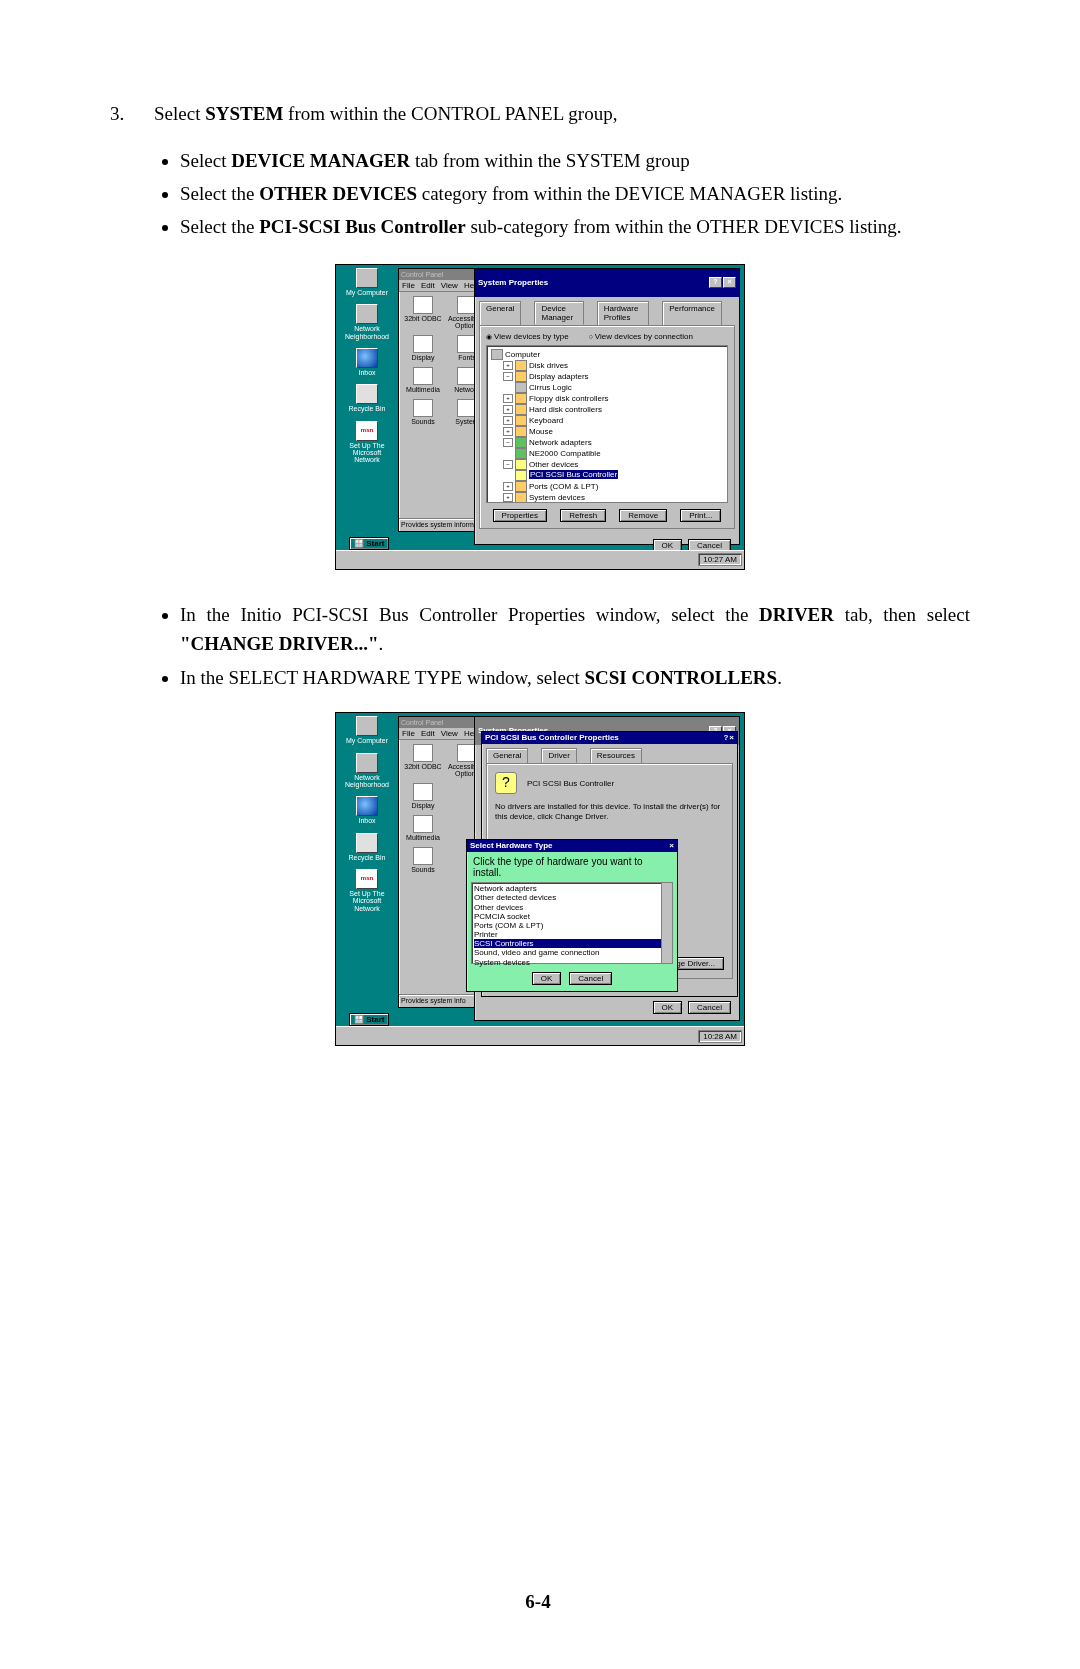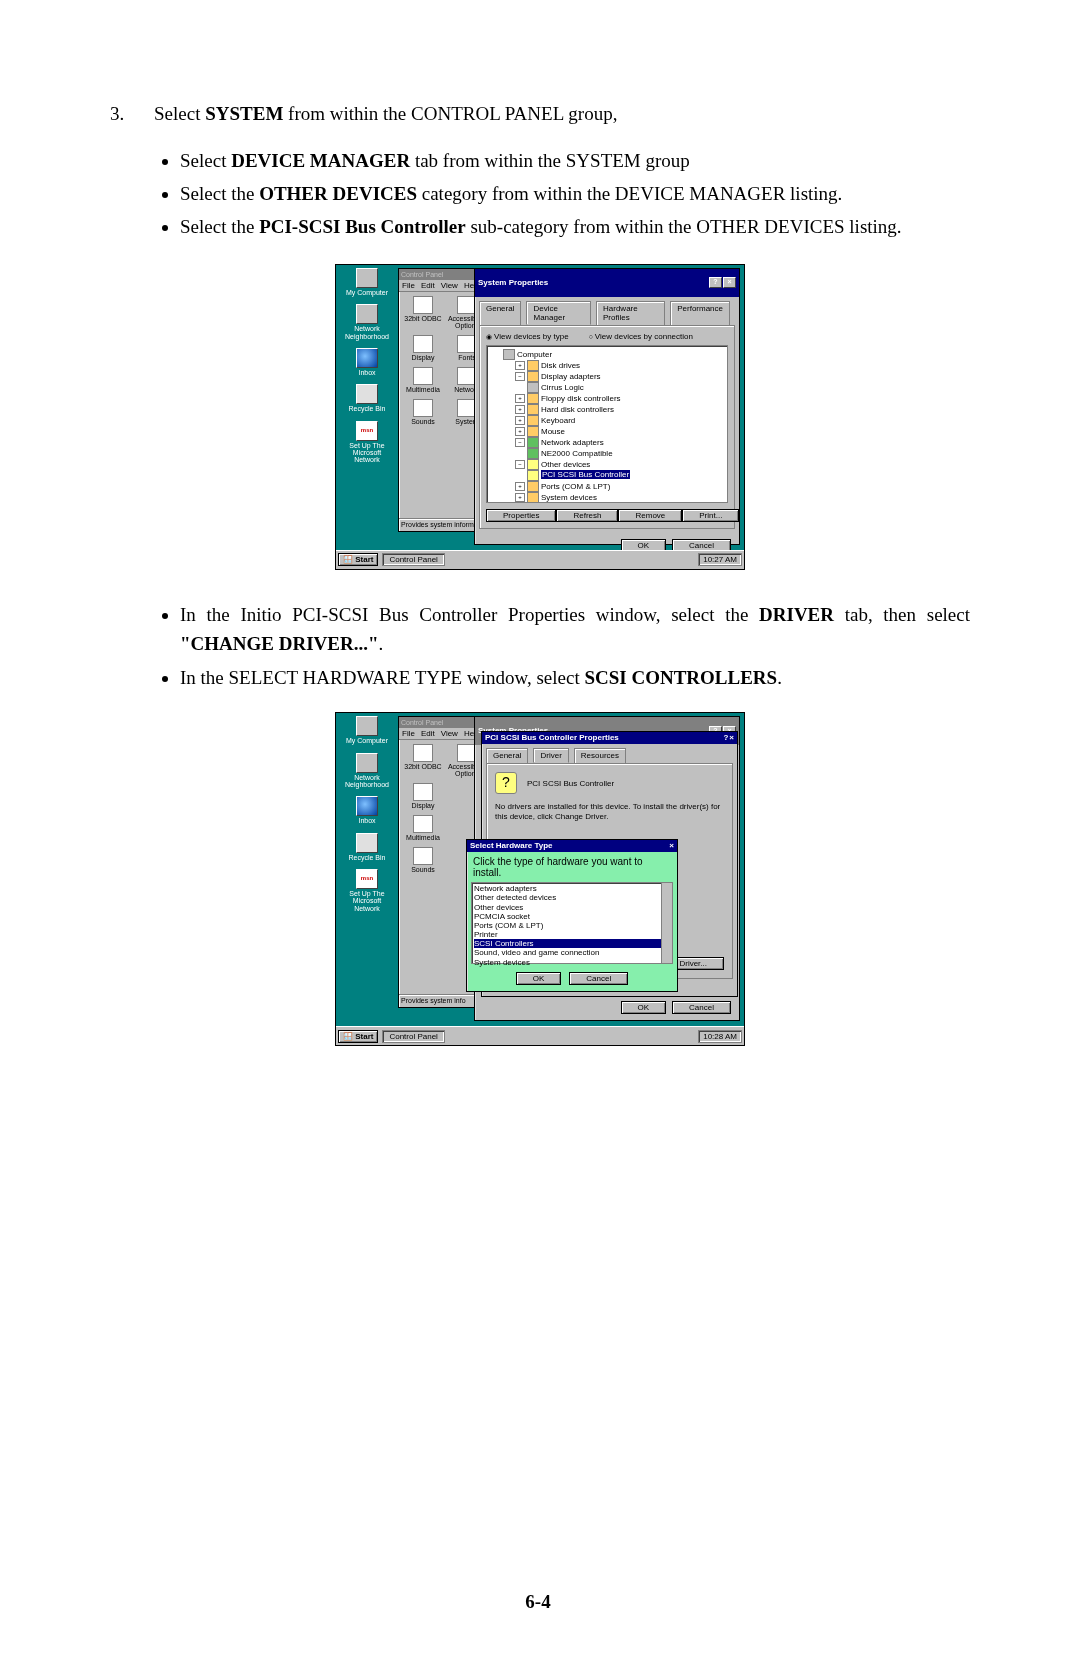--- a/index.html
+++ b/index.html
@@ -77,43 +77,43 @@
   .cpwin .cicon { width:44px; text-align:center; font-size:7px;}
   .cpwin .cicon .cb { width:18px; height:16px; margin:0 auto 1px auto; background:#fff; border:1px solid #808080;}
   .cpwin .status { position:absolute; bottom:0; left:0; right:0; height:12px; background:#c0c0c0; border-top:1px solid #808080; font-size:7px; padding:0 2px; line-height:12px; box-shadow: inset 1px 1px 0 #fff;}
 
   
   .sysdlg { position:absolute; left:138px; top:3px; right:4px; bottom:24px; background:#c0c0c0; border:1px solid #000; box-shadow: inset 1px 1px 0 #dfdfdf;}
   .sysdlg .tb { background:#000080; color:#fff; height:28px; font-size:8px; padding:0 3px; line-height:12px; font-weight:bold; display:flex; justify-content:space-between; align-items:center;}
   .sysdlg .tbtns { display:flex; gap:1px;}
   .sysdlg .tbtns .wb { width:11px; height:9px; background:#c0c0c0; border:1px solid #fff; border-right-color:#404040; border-bottom-color:#404040; font-size:7px; text-align:center; line-height:8px;}
   .tabs { display:flex; margin:4px 4px 0 4px; font-size:8px;}
-  .tab { padding:2px 6px; background:#c0c0c0; border:1px solid #808080; border-bottom:none; margin-right:5px; box-shadow: inset 1px 1px 0 #fff;}
+  .tab { padding:2px 6px; background:#c0c0c0; border:1px solid #808080; border-bottom:none; margin-right:13px; box-shadow: inset 1px 1px 0 #fff;}
   .tab.active { background:#c0c0c0; border-bottom:1px solid #c0c0c0; position:relative; z-index:2;}
   .tabbody { margin:0 4px 4px 4px; border:1px solid #808080; box-shadow: inset 1px 1px 0 #fff; background:#c0c0c0; padding:6px; position:relative;}
   .radios { font-size:8px; display:flex; gap:20px; margin-bottom:4px;}
   .radio::before { content:"◉ "; font-size:7px;}
   .radio.off::before { content:"○ ";}
-  .tree { background:#fff; border:1px solid #808080; box-shadow: inset 1px 1px 0 #404040; height:150px; padding:3px 16px; font-size:8px; overflow:hidden; line-height:1.25;}
+  .tree { background:#fff; border:1px solid #808080; box-shadow: inset 1px 1px 0 #404040; height:150px; padding:3px 4px; font-size:8px; overflow:hidden; line-height:1.25;}
   .tree .lv1 { margin-left:0;}
   .tree .lv2 { margin-left:12px;}
   .tree .lv3 { margin-left:24px;}
   .tree .sel { background:#000080; color:#fff; padding:0 1px;}
   .tree .pm { display:inline-block; width:8px; text-align:center; border:1px solid #808080; font-size:6px; line-height:7px; margin-right:2px; background:#fff;}
   .tree .ic { display:inline-block; width:10px; height:9px; background:#ffcc66; border:1px solid #808080; margin-right:2px; vertical-align:middle;}
   .tree .icq { background:#ffff80;}
   .tree .icg { background:#c0c0c0;}
   .tree .icn { background:#60c060;}
   .btnrow { display:flex; justify-content:space-around; margin-top:6px;}
-  .w95btn { font-size:8px; padding:1px 16px; background:#c0c0c0; border:1px solid #000; box-shadow: inset 1px 1px 0 #fff, inset -1px -1px 0 #808080;}
+  .w95btn { font-size:8px; padding:1px 8px; background:#c0c0c0; border:1px solid #000; box-shadow: inset 1px 1px 0 #fff, inset -1px -1px 0 #808080;}
   .okrow { display:flex; justify-content:flex-end; gap:6px; padding:6px 8px 0 0;}
 
   
   .taskbar { position:absolute; left:0; right:0; bottom:0; height:18px; background:#c0c0c0; border-top:1px solid #fff; display:flex; align-items:center; font-size:8px; padding:0 2px; justify-content:space-between;}
-  .taskbar .start { display:flex; align-items:center; gap:4px;}
+  .taskbar .start { display:flex; align-items:center; gap:20px;flex-direction:column;}
   .startbtn { padding:1px 4px; border:1px solid #000; box-shadow: inset 1px 1px 0 #fff, inset -1px -1px 0 #808080; font-weight:bold;}
   .taskbtn { padding:1px 6px; border:1px solid #808080; box-shadow: inset 1px 1px 0 #404040, inset -1px -1px 0 #fff; background:#c0c0c0;}
   .tray { padding:1px 4px; border:1px solid #808080; box-shadow: inset 1px 1px 0 #404040, inset -1px -1px 0 #fff;}
 
   
   .propdlg { position:absolute; left:145px; top:18px; right:6px; background:#c0c0c0; border:1px solid #000; box-shadow: inset 1px 1px 0 #dfdfdf; padding-bottom:6px;}
   .propdlg .body { margin:0 4px; border:1px solid #808080; box-shadow: inset 1px 1px 0 #fff; padding:8px; font-size:8px;}
   .propdlg .iconline { display:flex; align-items:center; gap:10px; margin-bottom:8px;}
   .propdlg .qicon { width:20px; height:20px; background:#ffff80; border:1px solid #808080; border-radius:3px; font-size:14px; text-align:center; line-height:18px; color:#000;}
   .seldlg { position:absolute; left:130px; top:126px; width:210px; background:#86efac; border:1px solid #000; box-shadow: inset 1px 1px 0 #dfdfdf;}

